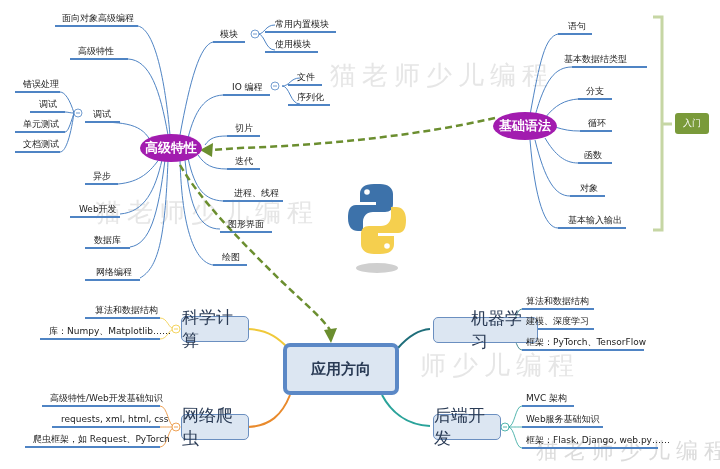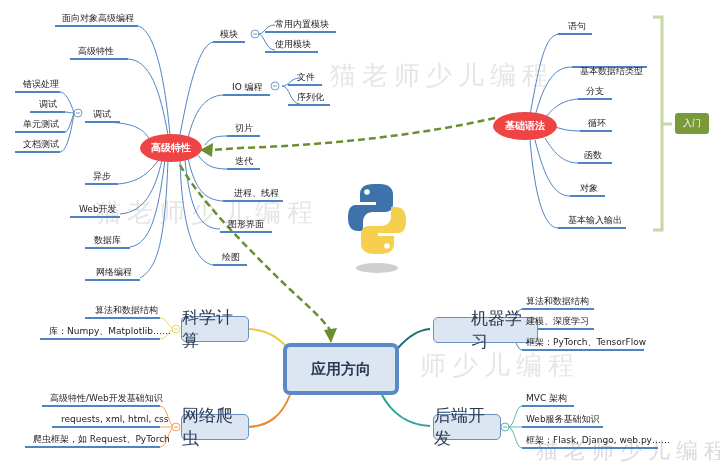--- a/index.html
+++ b/index.html
@@ -1,20 +1,20 @@
 <!DOCTYPE html>
 <html><head>
 <meta charset="utf-8">
 <style>
   html, body { margin:0; padding:0; background:#ffffff; }
   body { width:720px; height:469px; position:relative; overflow:hidden; font-family:"DejaVu Sans", sans-serif; }
   #canvas { position:absolute; left:0; top:0; width:720px; height:469px; }
   .lbl { position:absolute; font-size:9px; color:#222; white-space:nowrap; line-height:11px; }
   .wm { position:absolute; color:#e6e6e6; font-size:26px; letter-spacing:6px; white-space:nowrap; font-family:"DejaVu Sans", sans-serif; }
-  .oval { position:absolute; background:#ef4444; color:#fff; font-weight:bold; font-size:10px; display:flex; align-items:center; justify-content:center; border-radius:50%; }
+  .oval { position:absolute; background:#a21caf; color:#fff; font-weight:bold; font-size:13px; display:flex; align-items:center; justify-content:center; border-radius:50%; }
   .box { position:absolute; background:#dce6f2; border:1.5px solid #6b8fc0; border-radius:5px; color:#2a3b55; font-size:17px; display:flex; align-items:center; justify-content:center; }
   .root { position:absolute; background:#dce6f2; border:4px solid #5b88c6; border-radius:7px; color:#2a3b55; font-size:15px; font-weight:bold; display:flex; align-items:center; justify-content:center; box-sizing:border-box; }
   .tag { position:absolute; background:#7a9a3a; color:#fff; font-size:9px; border-radius:3px; display:flex; align-items:center; justify-content:center; }
 </style>
 </head>
 <body>
 
 <div class="wm" style="left:330px;top:58px;">猫老师少儿编程</div>
 <div class="wm" style="left:95px;top:195px;">猫老师少儿编程</div>
 <div class="wm" style="left:420px;top:348px;">师少儿编程</div>
@@ -197,21 +197,21 @@
 <div class="lbl" style="left:228px;top:219px;">图形界面</div>
 <div class="lbl" style="left:222px;top:252px;">绘图</div>
 
 <div class="lbl" style="left:275px;top:19px;">常用内置模块</div>
 <div class="lbl" style="left:275px;top:39px;">使用模块</div>
 <div class="lbl" style="left:297px;top:72px;">文件</div>
 <div class="lbl" style="left:297px;top:92px;">序列化</div>
 
 <div class="oval" style="left:493px;top:112px;width:64px;height:28px;">基础语法</div>
 <div class="lbl" style="left:568px;top:21px;">语句</div>
-<div class="lbl" style="left:580px;top:54px;margin-top:12px;">基本数据结类型</div>
+<div class="lbl" style="left:564px;top:54px;">基本数据结类型</div>
 <div class="lbl" style="left:586px;top:86px;">分支</div>
 <div class="lbl" style="left:588px;top:118px;">循环</div>
 <div class="lbl" style="left:584px;top:150px;">函数</div>
 <div class="lbl" style="left:580px;top:183px;">对象</div>
 <div class="lbl" style="left:568px;top:215px;">基本输入输出</div>
 <div class="tag" style="left:675px;top:113px;width:34px;height:21px;">入门</div>
 
 <div class="root" style="left:283px;top:343px;width:116px;height:52px;">应用方向</div>
 
 <div class="box" style="left:181px;top:316px;width:66px;height:24px;">科学计算</div>

